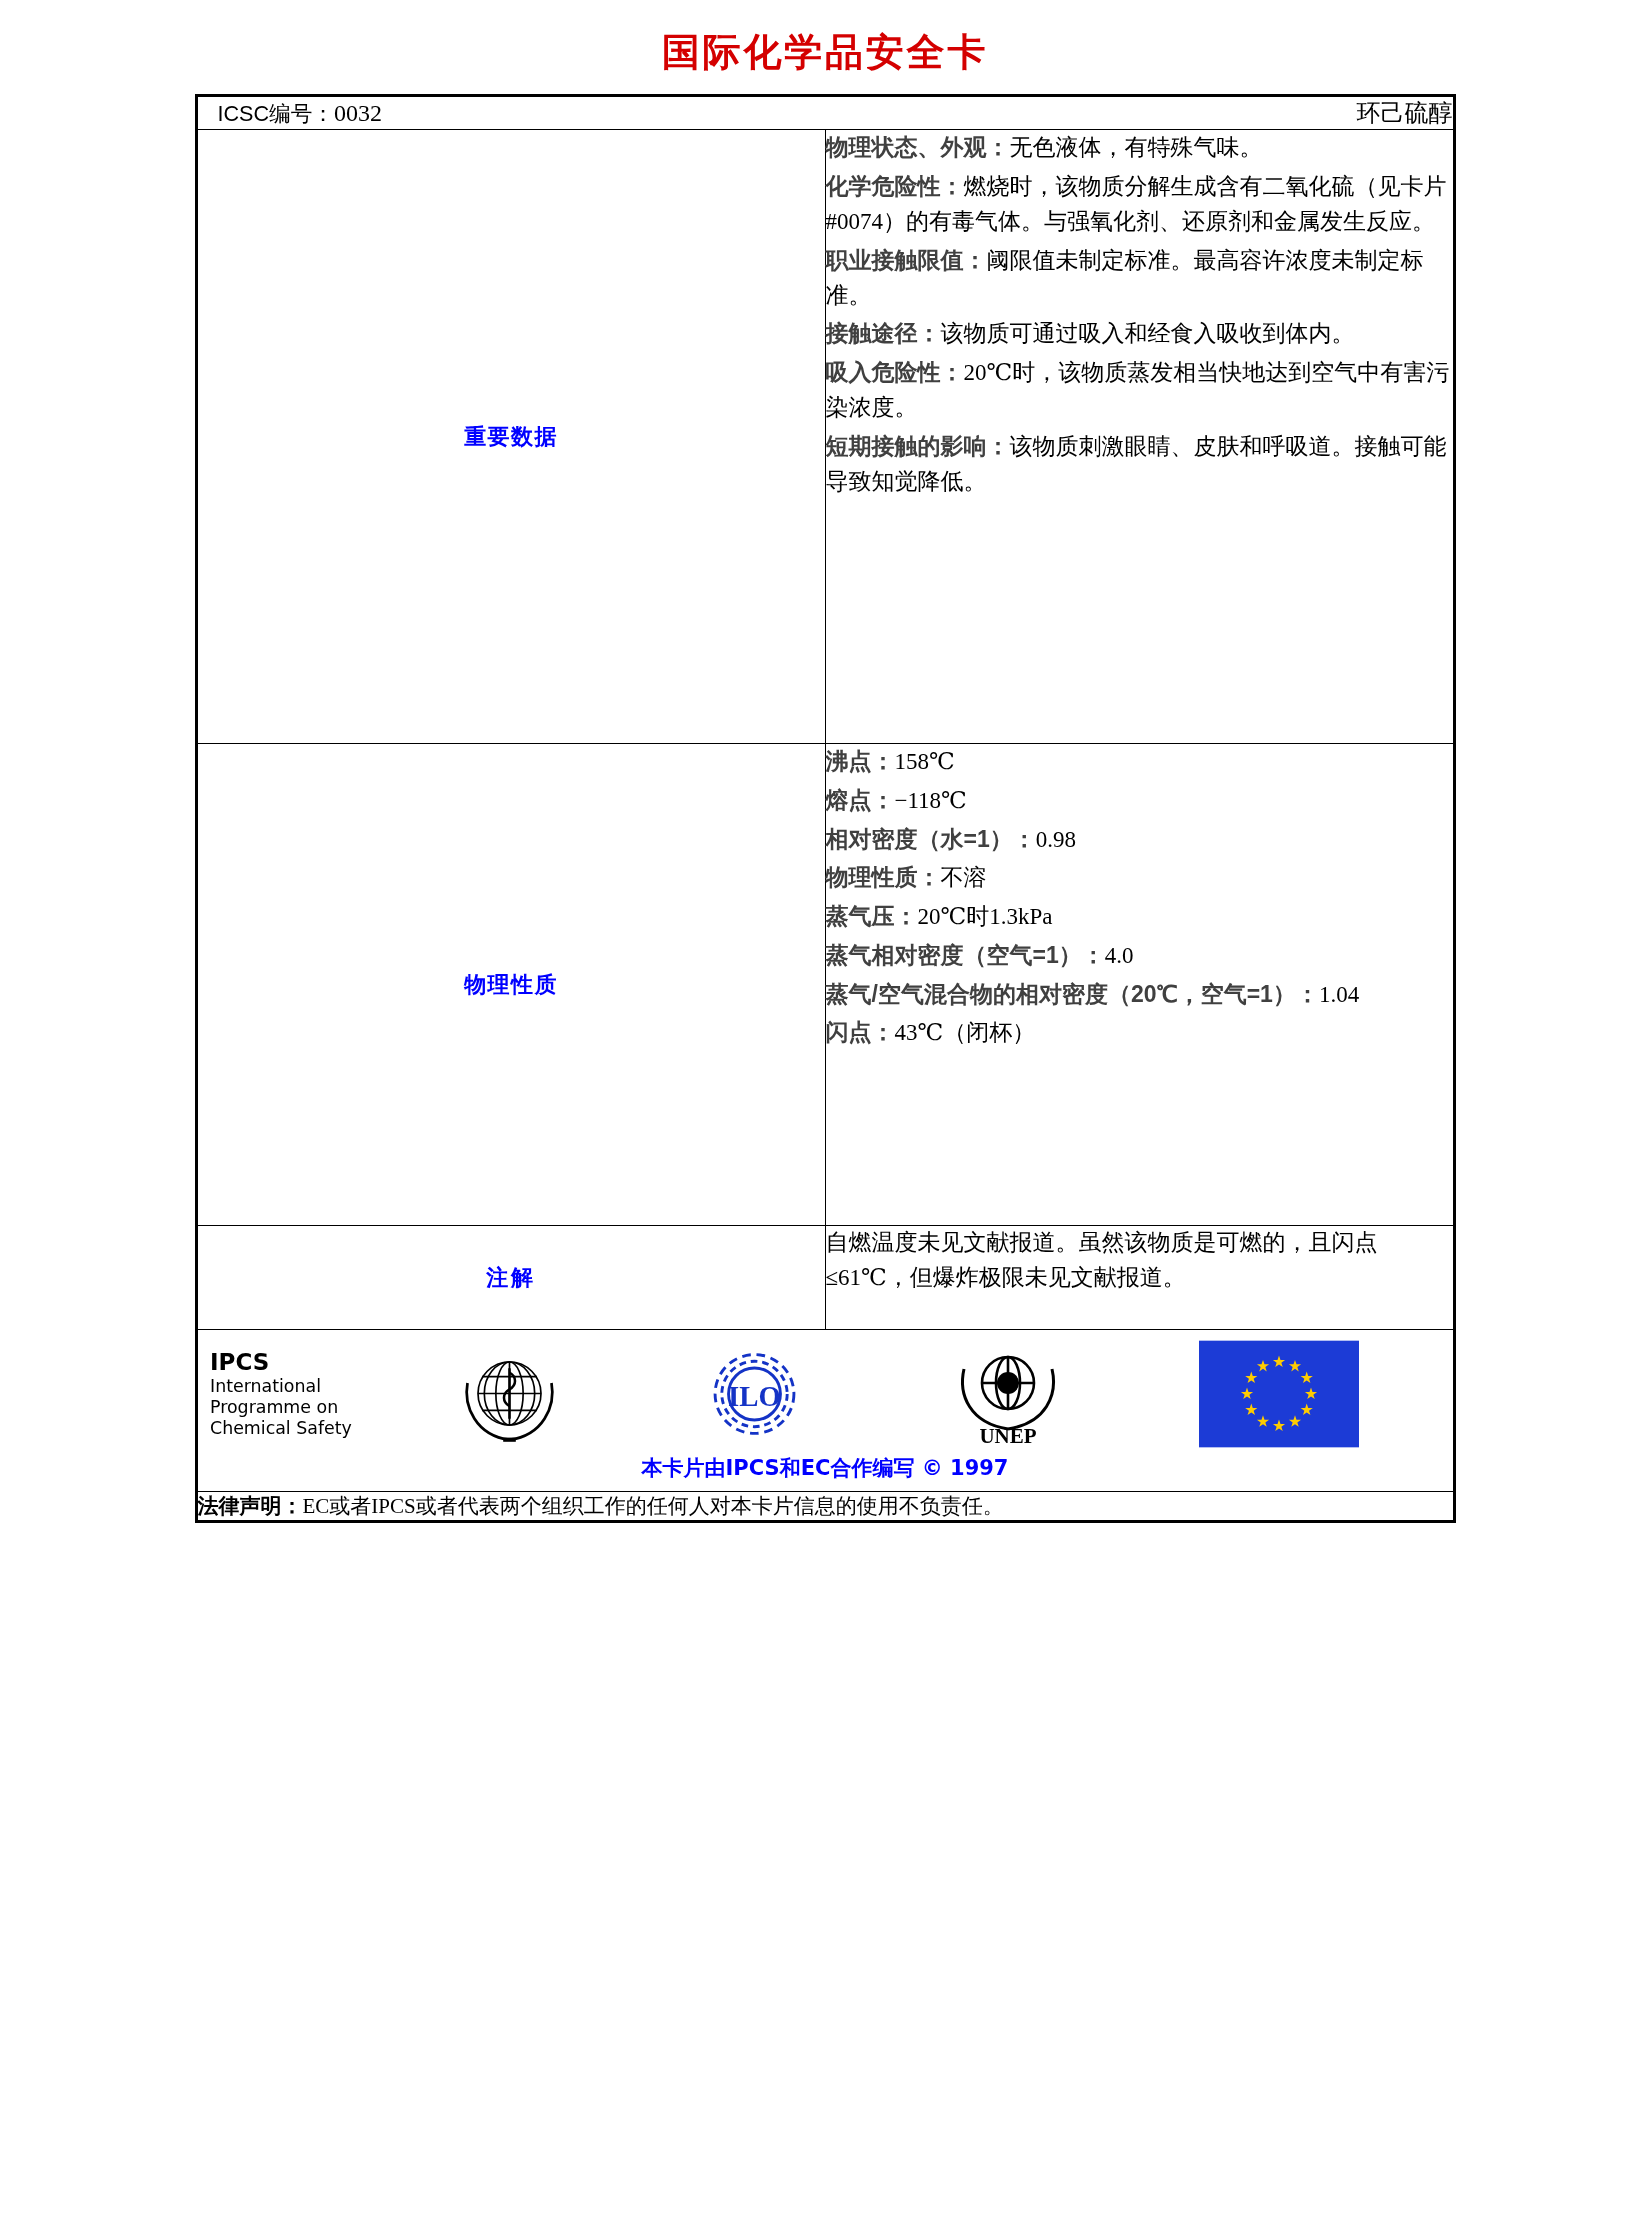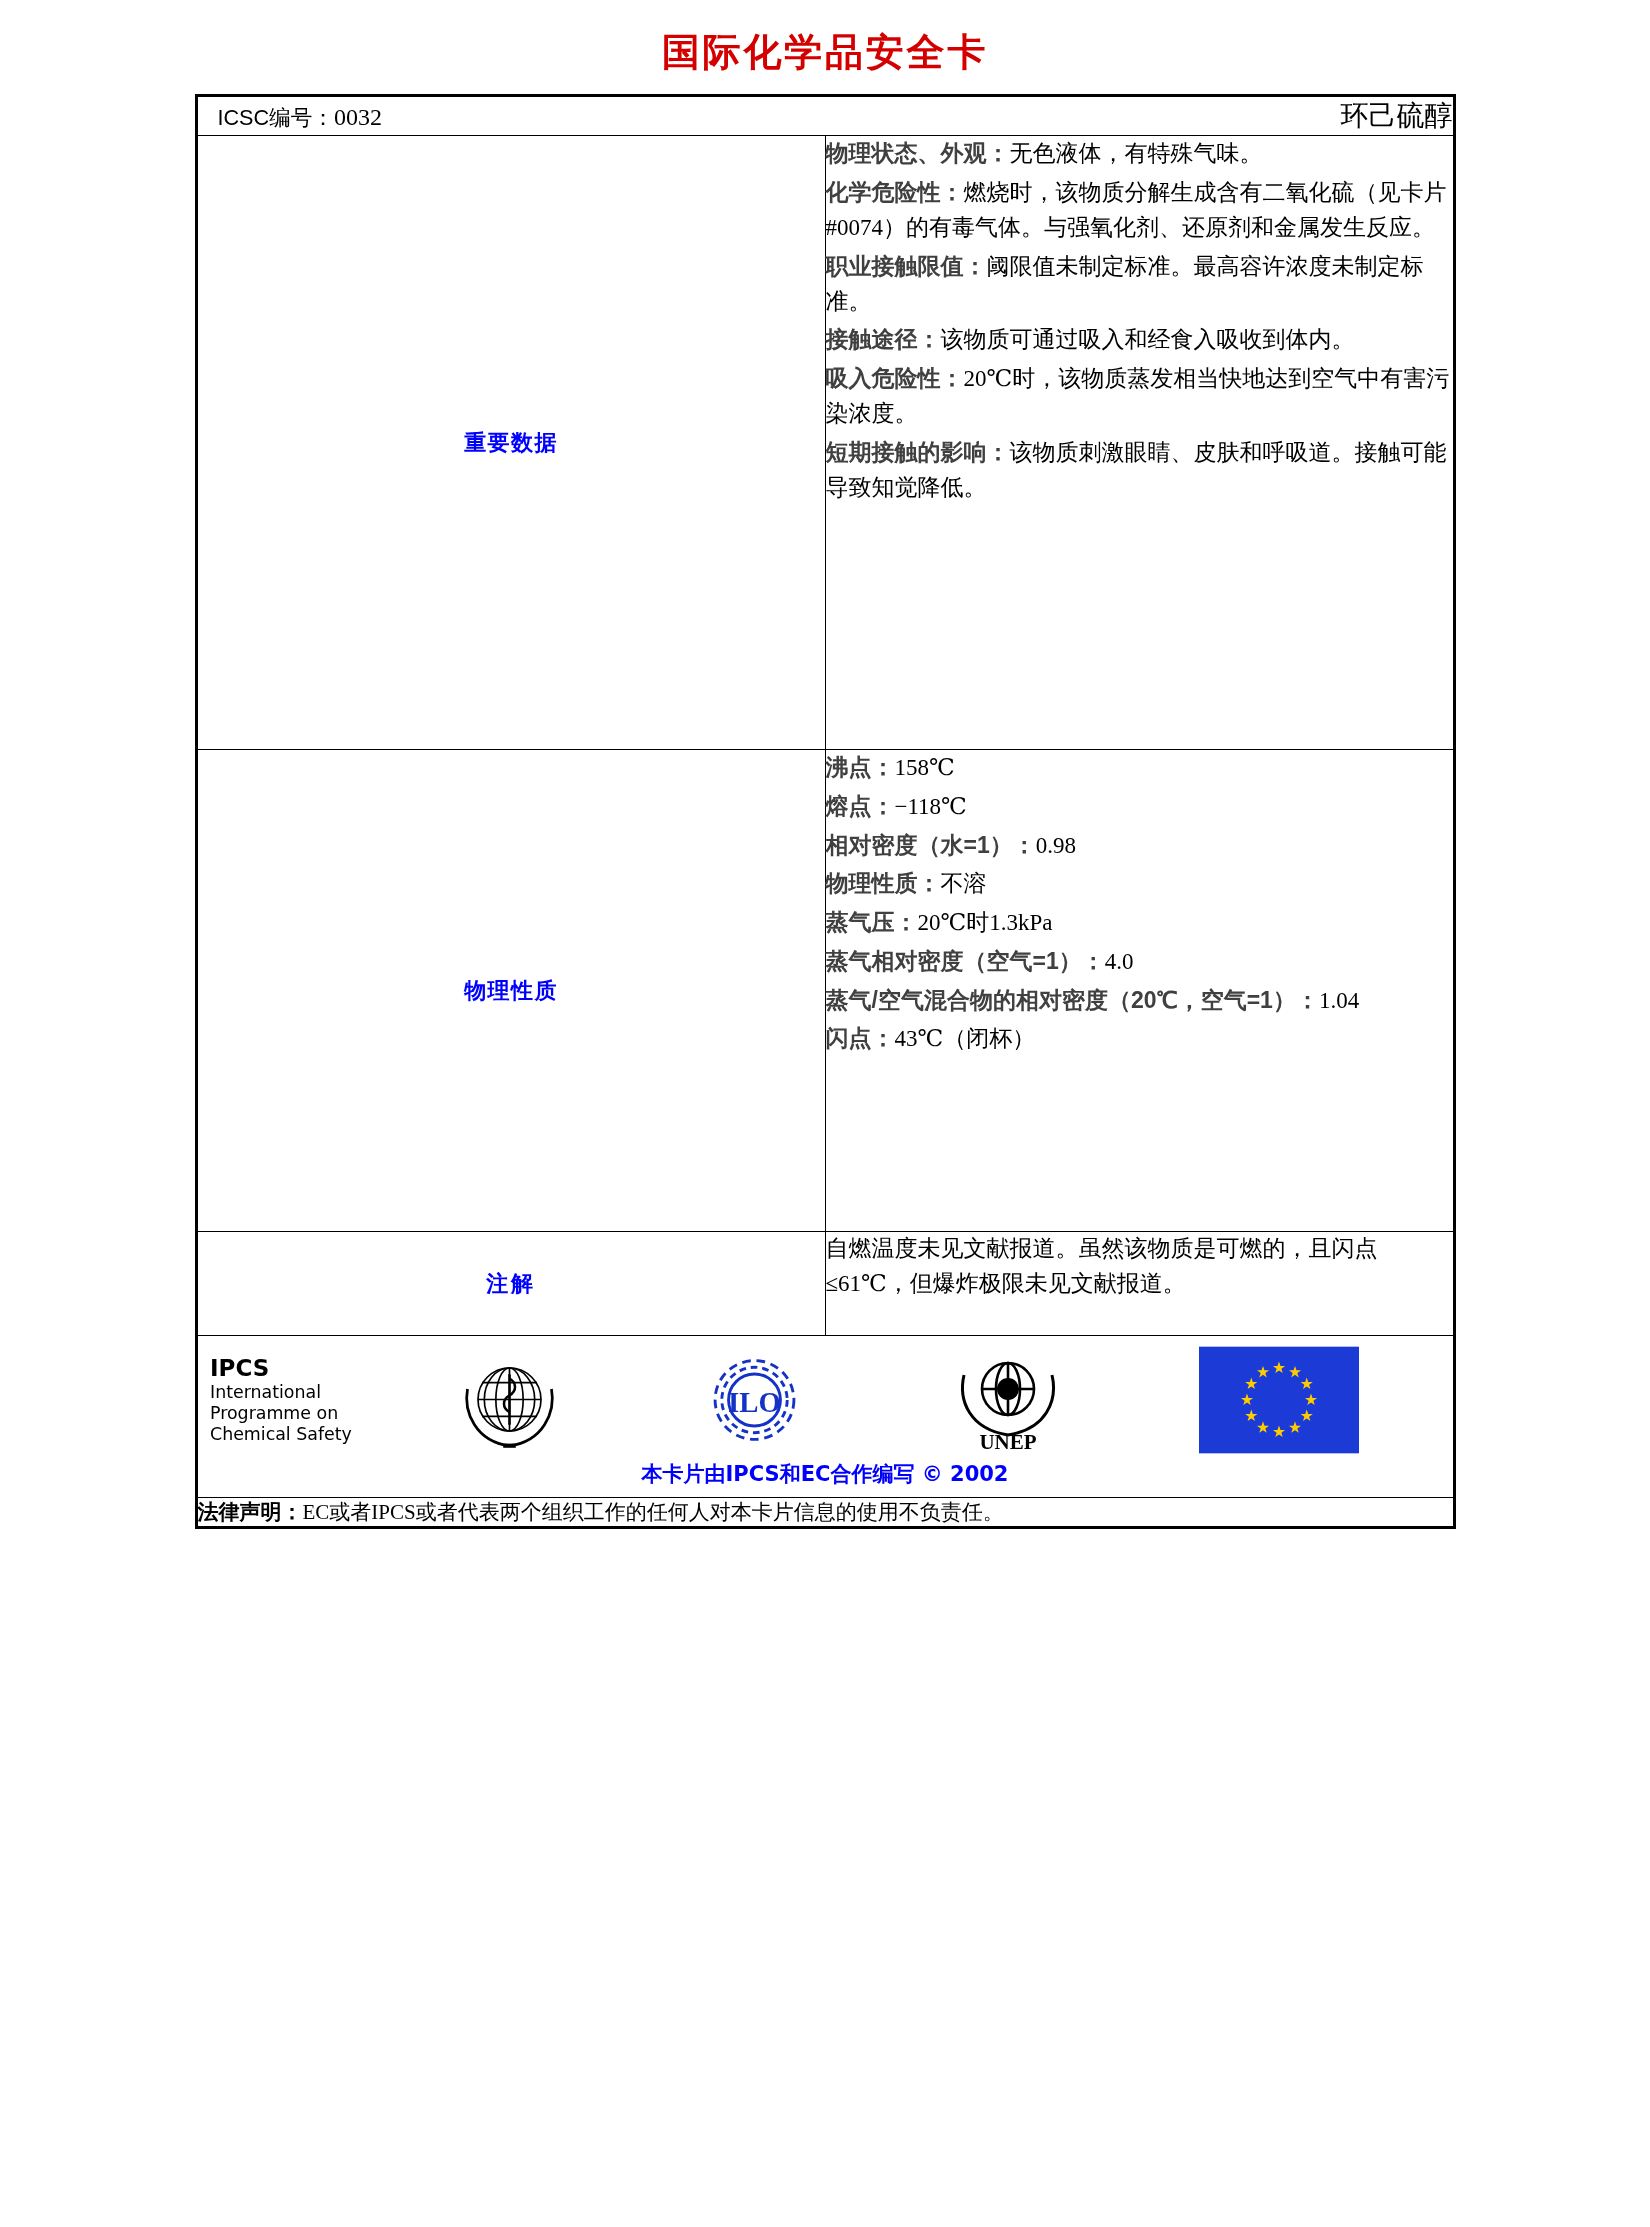--- a/index.html
+++ b/index.html
@@ -53,21 +53,21 @@
     padding-left: 20px;
   }
   .icsc-no {
     font-size: 24px;
   }
   .icsc-no .lbl {
     font-family: "Liberation Sans", sans-serif;
     font-size: 21.6px;
   }
   .chem-name {
-    font-size: 28px;
+    font-size: 24px;
   }
   
   .label-col {
     width: 166px;
     text-align: center;
     color: #0000ff;
     font-weight: bold;
     font-size: 22px;
     font-family: "DejaVu Sans", "Liberation Sans", sans-serif;
     vertical-align: middle !important;
@@ -304,21 +304,21 @@
                       <g transform="rotate(330) translate(0,-30) rotate(-330)">
                             <polygon points="0,-6 1.4,-1.9 5.7,-1.9 2.2,0.7 3.5,4.8 0,2.3 -3.5,4.8 -2.2,0.7 -5.7,-1.9 -1.4,-1.9"></polygon>
                           </g>
                     </g>
                   </g>
                 </svg>
               </span>
 
             </div>
           </div>
-          <div class="credit">本卡片由IPCS和EC合作编写 © 2002</div>
+          <div class="credit">本卡片由IPCS和EC合作编写 © 1997</div>
         </td>
       </tr>
 
       <tr>
         <td colspan="2" class="legal">
           <span class="lead">法律声明：</span><span class="body">EC或者IPCS或者代表两个组织工作的任何人对本卡片信息的使用不负责任。</span>
         </td>
       </tr>
 
     </tbody>

